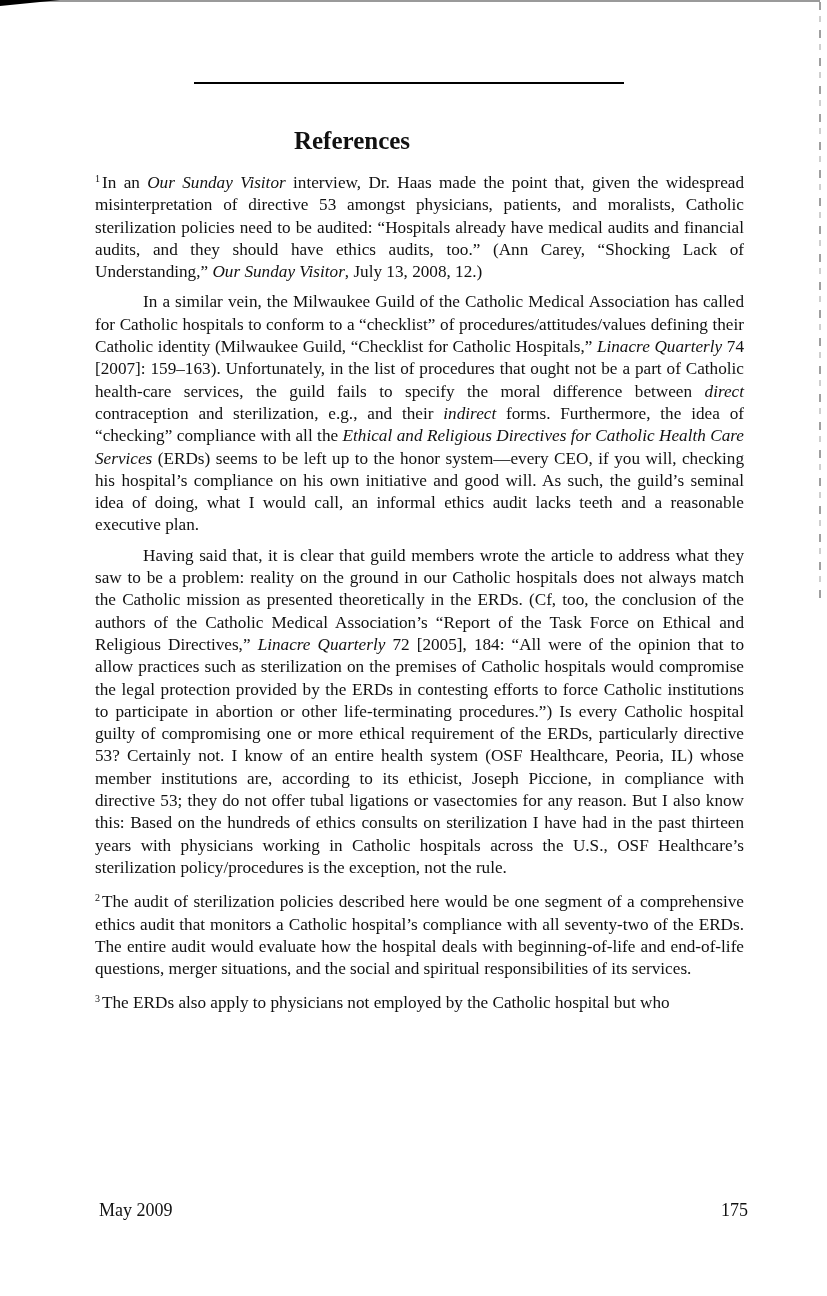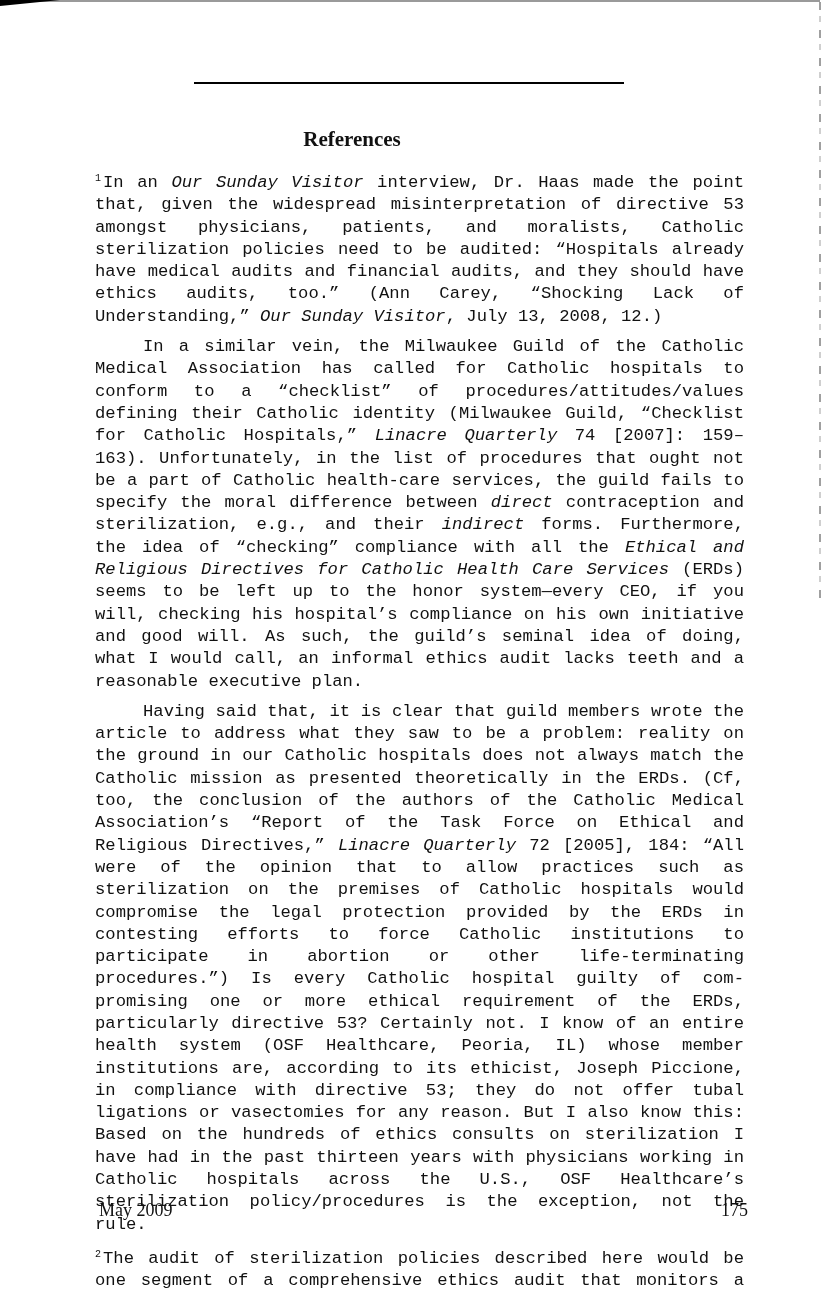--- a/index.html
+++ b/index.html
@@ -5,24 +5,24 @@
   html, body { margin: 0; padding: 0; background: #ffffff; }
   body { width: 827px; height: 1296px; position: relative; overflow: hidden;
          font-family: "Liberation Serif", "DejaVu Serif", serif; color: #111; }
   .scan-top-edge { position: absolute; left: 0; top: 0; width: 820px; height: 2px; background: #9a9a9a; }
   .scan-corner { position: absolute; left: 0; top: 0; width: 0; height: 0;
                  border-top: 6px solid #000; border-right: 60px solid transparent; }
   .scan-right-edge { position: absolute; right: 6px; top: 2px; width: 2px; height: 600px;
                      background: repeating-linear-gradient(#777 0 8px, transparent 8px 14px, #bbb 14px 20px, transparent 20px 28px); opacity: .7; }
   .rule { position: absolute; left: 194px; top: 82px; width: 430px; height: 2px; background: #000; }
   .title { position: absolute; left: 0; width: 704px; top: 127px; text-align: center;
-           font-weight: bold; font-size: 21px; }
+           font-weight: bold; font-size: 25px; }
   .body { position: absolute; left: 95px; top: 168px; width: 653px; font-size: 17.2px;
           line-height: 22.3px; text-align: justify; }
-  .body p { margin: 0 4px 8px 0; font-family: Liberation Mono, monospace; }
+  .body p { margin: 0 4px 8px 0; }
   .body p.indent { text-indent: 48px; }
   .body sup { font-size: 10px; vertical-align: 6px; margin-right: 2px; }
   .footer { position: absolute; left: 95px; width: 653px; top: 1200px; font-size: 18px; }
   .footer-left { position: absolute; left: 4px; }
   .footer-right { position: absolute; right: 0; text-align: center; }
   i { font-style: italic; }
 </style>
 </head>
 <body>
 
@@ -31,18 +31,19 @@
 <div class="scan-right-edge"></div>
 
 <div class="rule"></div>
 <h1 class="title" style="margin:0;">References</h1>
 
 <div class="body" id="refs-body">
     <p><sup>1</sup><span>In an </span><i>Our Sunday Visitor</i><span> interview, Dr. Haas made the point that, given the wide­spread misinterpretation of directive 53 amongst physicians, patients, and moralists, Catholic sterilization policies need to be audited: “Hospitals already have medical audits and financial audits, and they should have ethics audits, too.” (Ann Carey, “Shocking Lack of Understanding,” </span><i>Our Sunday Visitor</i><span>, July 13, 2008, 12.)</span></p>
     <p class="indent"><span>In a similar vein, the Milwaukee Guild of the Catholic Medical Association has called for Catholic hospitals to conform to a “checklist” of procedures/attitudes/values defining their Catholic identity (Milwaukee Guild, “Checklist for Catholic Hospitals,” </span><i>Linacre Quarterly</i><span> 74 [2007]: 159–163). Unfortunately, in the list of procedures that ought not be a part of Catholic health-care services, the guild fails to specify the moral difference between </span><i>direct</i><span> contraception and sterilization, e.g., and their </span><i>indirect</i><span> forms. Furthermore, the idea of “checking” compliance with all the </span><i>Ethical and Religious Directives for Catholic Health Care Services</i><span> (ERDs) seems to be left up to the honor system—every CEO, if you will, checking his hospital’s compliance on his own initiative and good will. As such, the guild’s seminal idea of doing, what I would call, an informal ethics audit lacks teeth and a reasonable executive plan.</span></p>
     <p class="indent"><span>Having said that, it is clear that guild members wrote the article to address what they saw to be a problem: reality on the ground in our Catholic hospitals does not always match the Catholic mission as presented theoretically in the ERDs. (Cf, too, the conclusion of the authors of the Catholic Medical Association’s “Report of the Task Force on Ethical and Religious Directives,” </span><i>Linacre Quarterly</i><span> 72 [2005], 184: “All were of the opinion that to allow practices such as sterilization on the premises of Catholic hospitals would compromise the legal protection provided by the ERDs in contesting efforts to force Catholic institutions to participate in abor­tion or other life-terminating procedures.”) Is every Catholic hospital guilty of com­promising one or more ethical requirement of the ERDs, particularly directive 53? Certainly not. I know of an entire health system (OSF Healthcare, Peoria, IL) whose member institutions are, according to its ethicist, Joseph Piccione, in compliance with directive 53; they do not offer tubal ligations or vasectomies for any reason. But I also know this: Based on the hundreds of ethics consults on sterilization I have had in the past thirteen years with physicians working in Catholic hospitals across the U.S., OSF Healthcare’s sterilization policy/procedures is the exception, not the rule.</span></p>
     <p><sup>2</sup><span>The audit of sterilization policies described here would be one segment of a com­prehensive ethics audit that monitors a Catholic hospital’s compliance with all sev­enty-two of the ERDs. The entire audit would evaluate how the hospital deals with beginning-of-life and end-of-life questions, merger situations, and the social and spiritual responsibilities of its services.</span></p>
+    <p><sup>3</sup><span>The ERDs also apply to physicians not employed by the Catholic hospital but who</span></p>
   </div>
 
 <div class="footer">
   <span class="footer-left">May 2009</span>
   <span class="footer-right">175</span>
 </div>
 
 </body></html>

